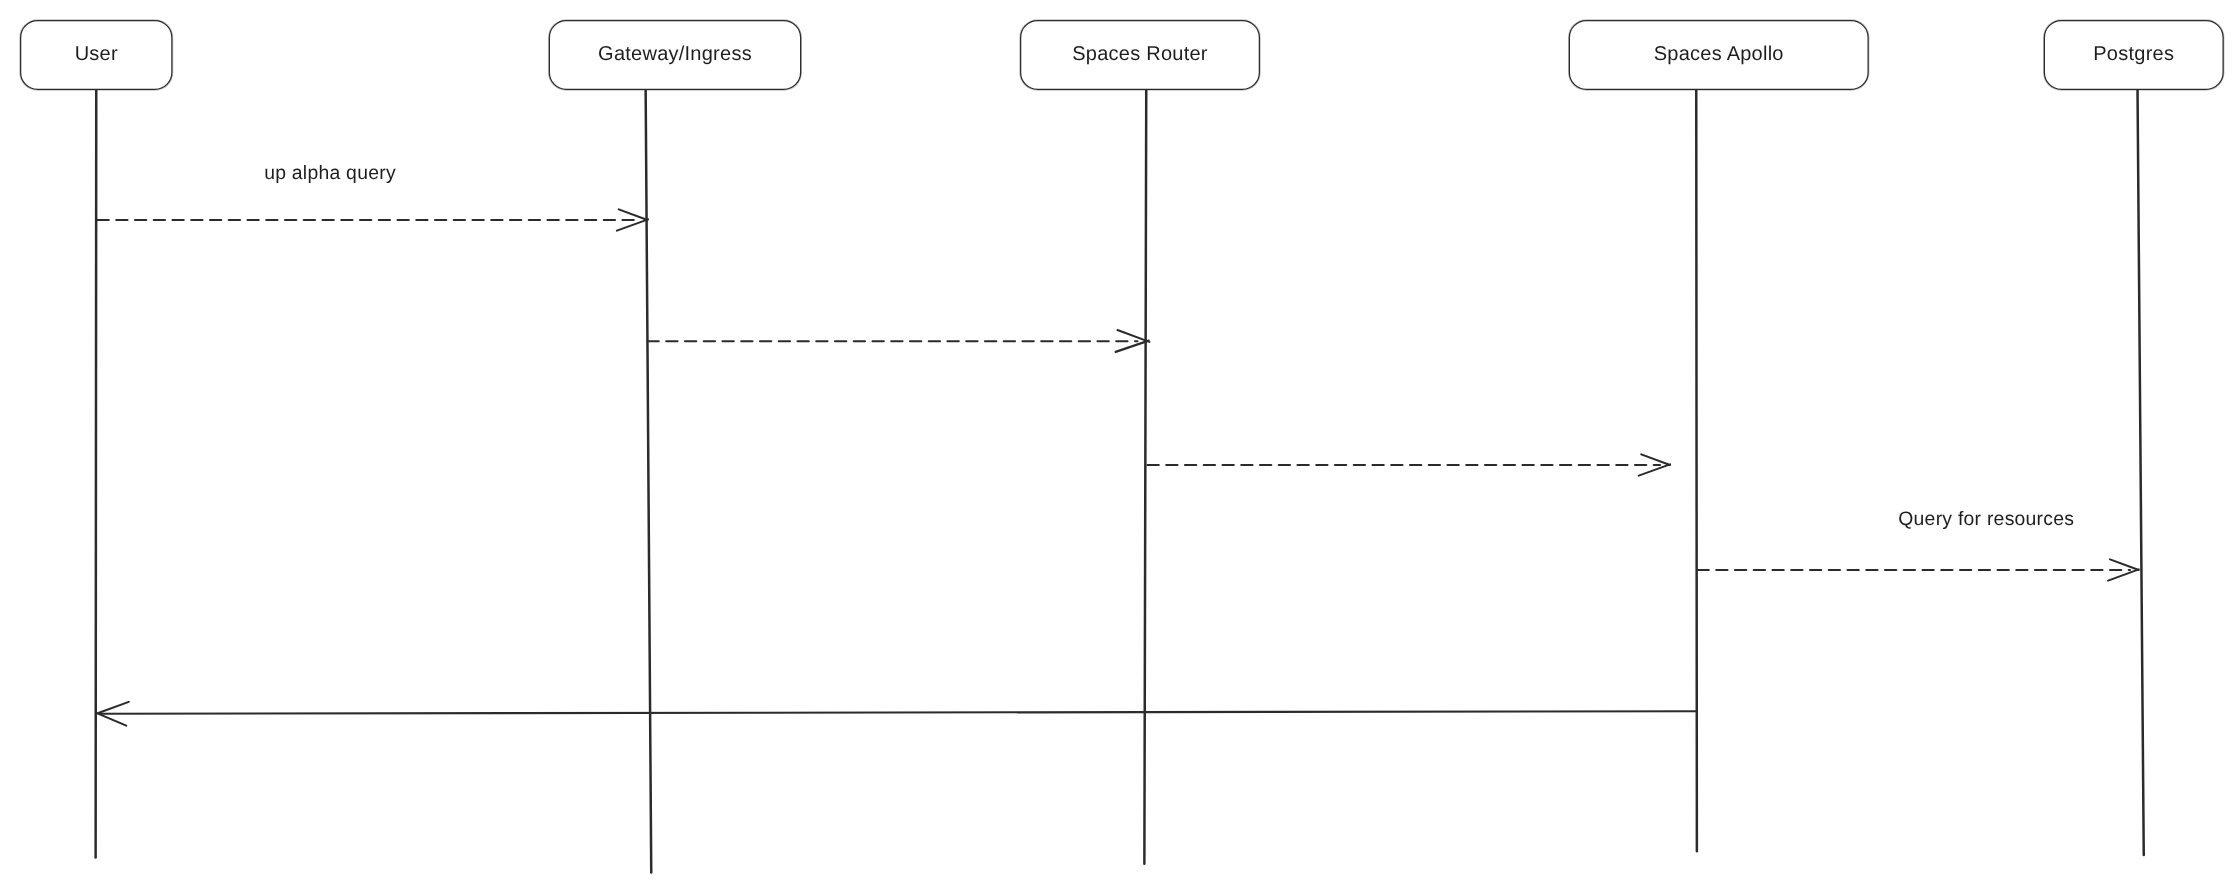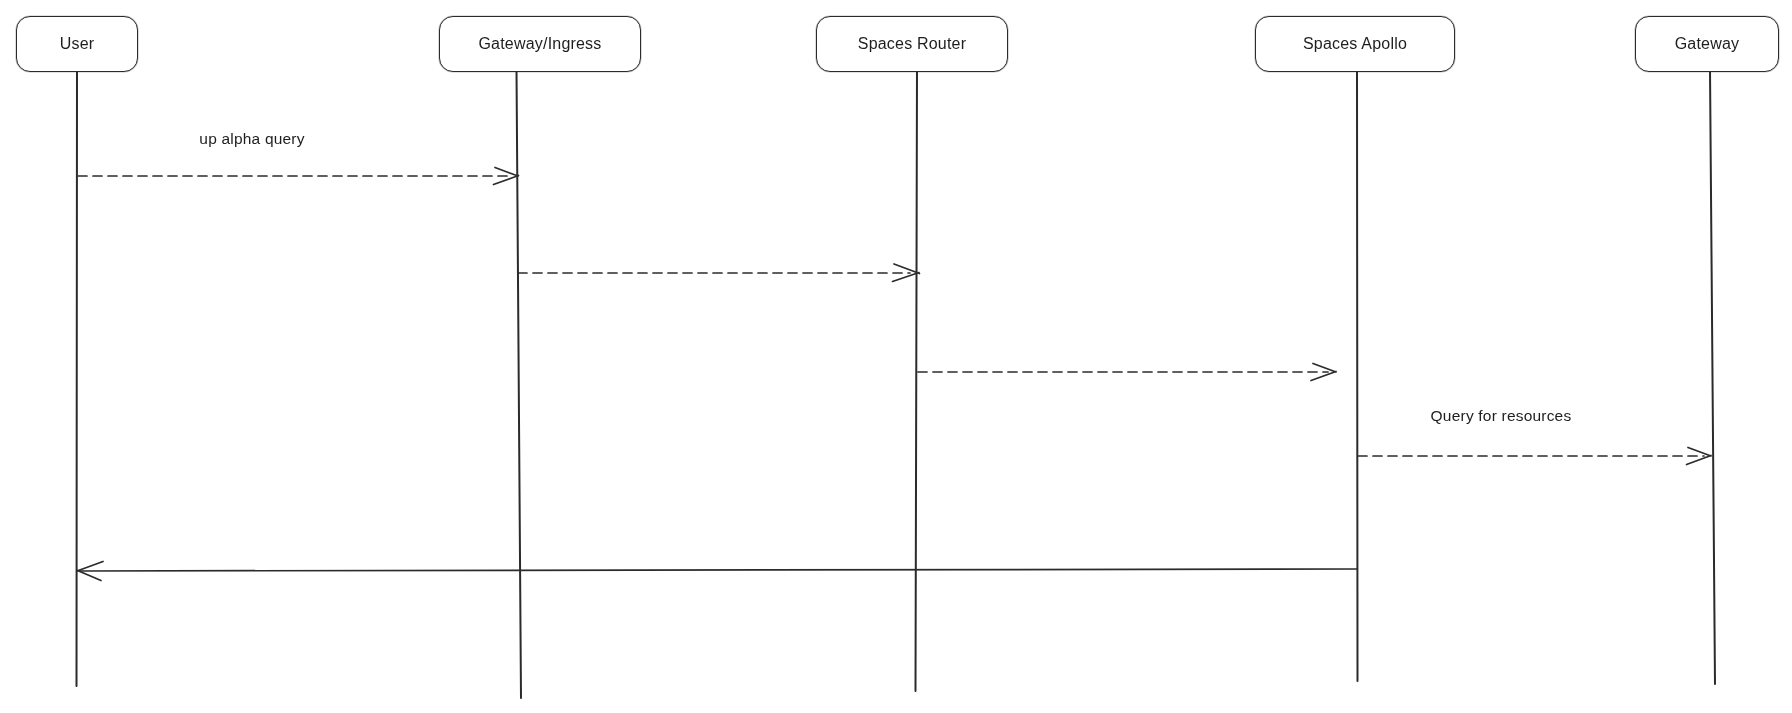--- a/index.html
+++ b/index.html
@@ -30,24 +30,24 @@
     position:absolute;
     transform:translateX(-50%);
     font-size:15.5px;
     color:var(--text,#1e1e1e);
     white-space:nowrap;
     letter-spacing:0.2px;
   }
   .actor-user{left:16px;width:122px;}
   .actor-gateway{left:415px;width:202px;margin-left:24px;}
   .actor-router{left:816px;width:192px;}
-  .actor-apollo{left:1255px;width:200px;}
+  .actor-apollo{left:1255px;width:240px;}
   .actor-postgres{left:1635px;width:144px;}
-  .label-1{left:252px;top:130px;}
-  .label-4{left:1501px;top:407px;text-align:center;}
+  .label-1{left:264px;top:130px;}
+  .label-4{left:1589px;top:407px;text-align:center;}
 </style>
 </head>
 <body>
 
 <div class="canvas">
 
   <svg class="lines" width="1792" height="713" viewBox="0 0 1792 713" fill="none" stroke="currentColor" stroke-width="1.7" stroke-linecap="round">
 
     <line x1="77" y1="70" x2="76.5" y2="686" stroke-width="2"></line>
     <line x1="516.5" y1="70" x2="521" y2="698" stroke-width="2"></line>
@@ -87,19 +87,19 @@
   <div class="actor actor-gateway">
     <span>Gateway/Ingress</span>
   </div>
   <div class="actor actor-router">
     <span>Spaces Router</span>
   </div>
   <div class="actor actor-apollo">
     <span>Spaces Apollo</span>
   </div>
   <div class="actor actor-postgres">
-    <span>Gateway</span>
+    <span>Postgres</span>
   </div>
 
   <div class="msg-label label-1">up alpha query</div>
   <div class="msg-label label-4">Query for resources</div>
 
 </div>
 
 </body></html>

